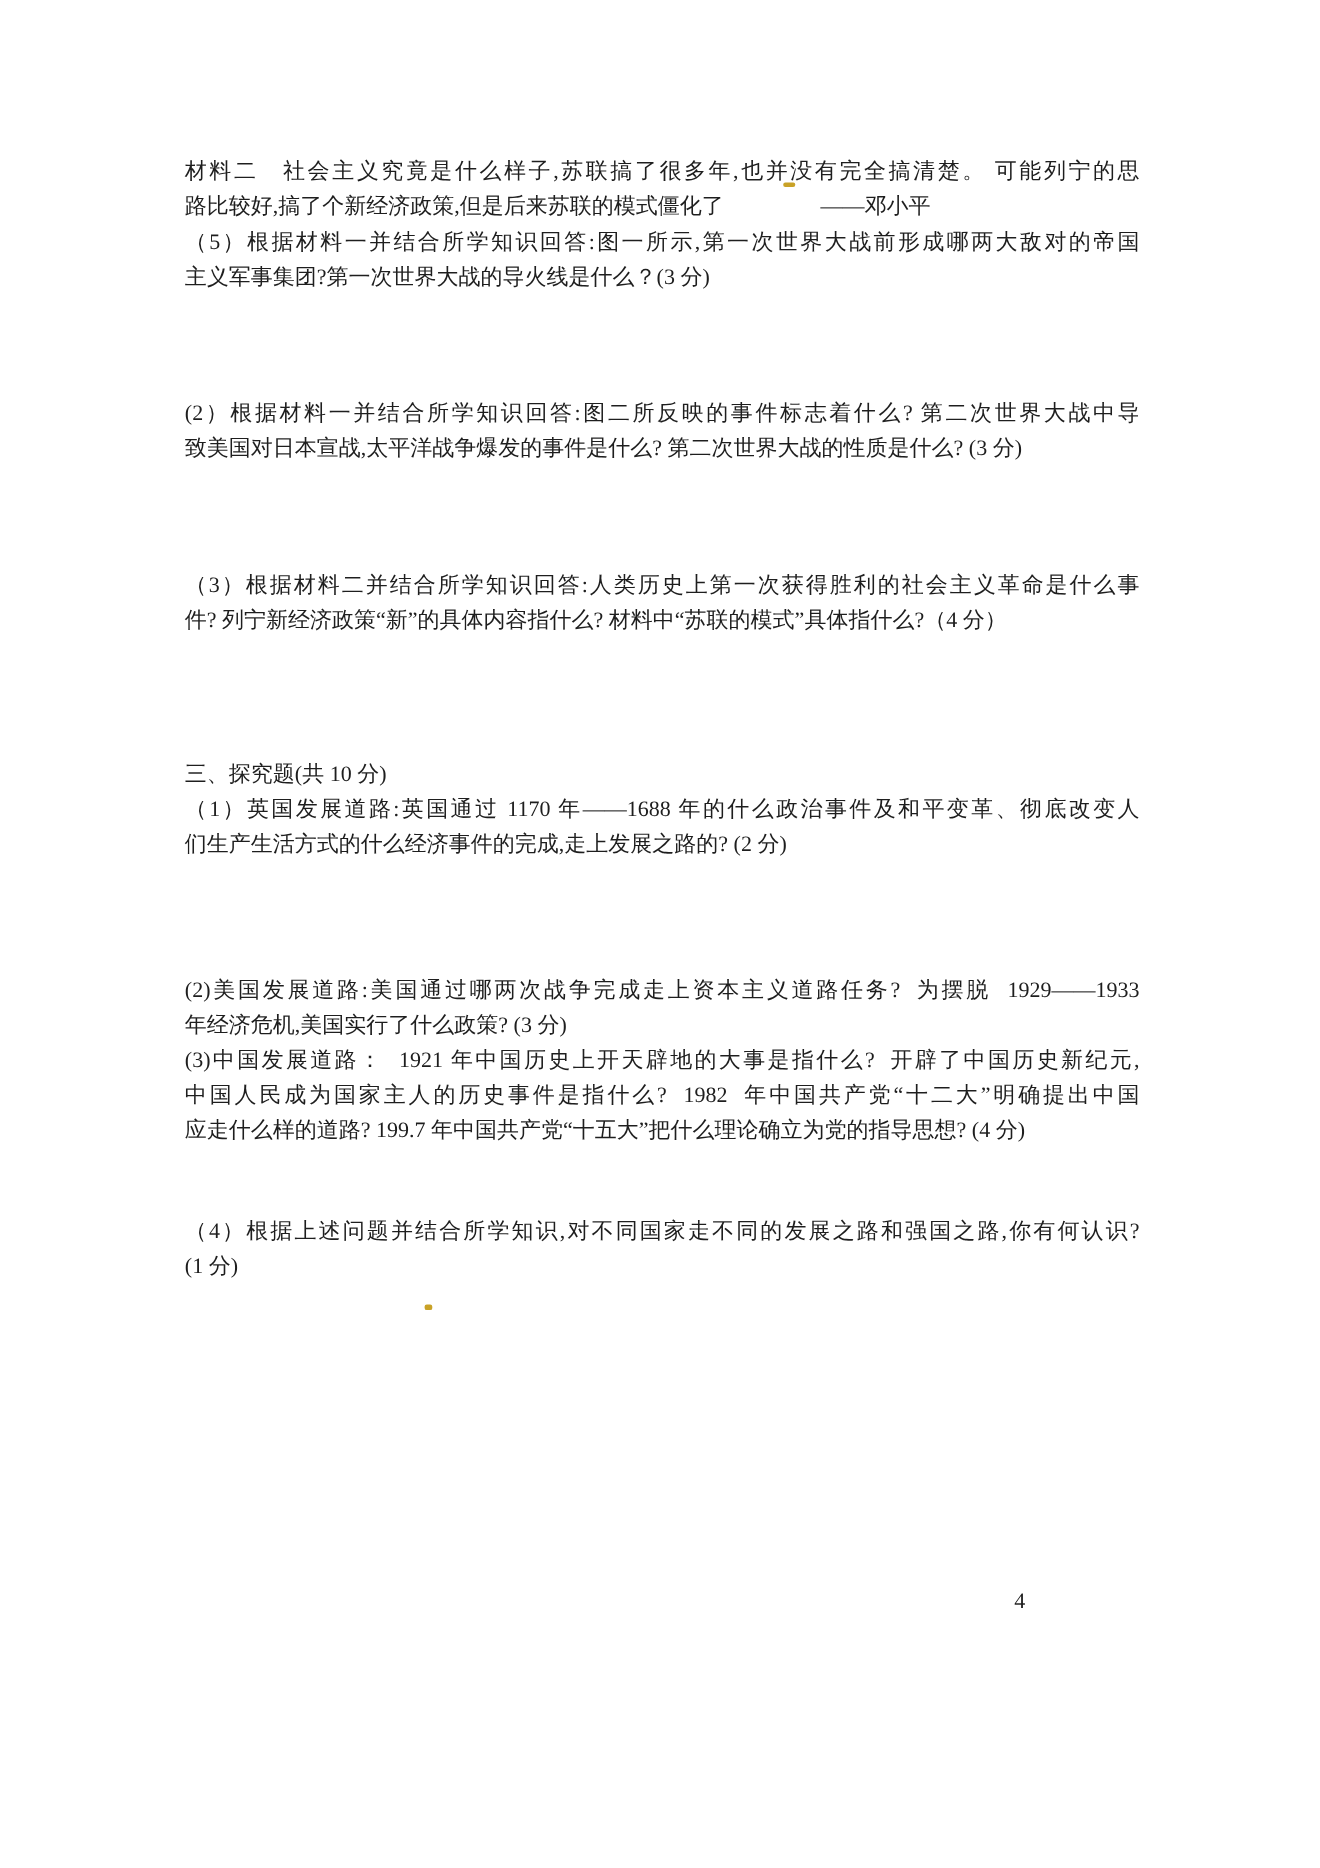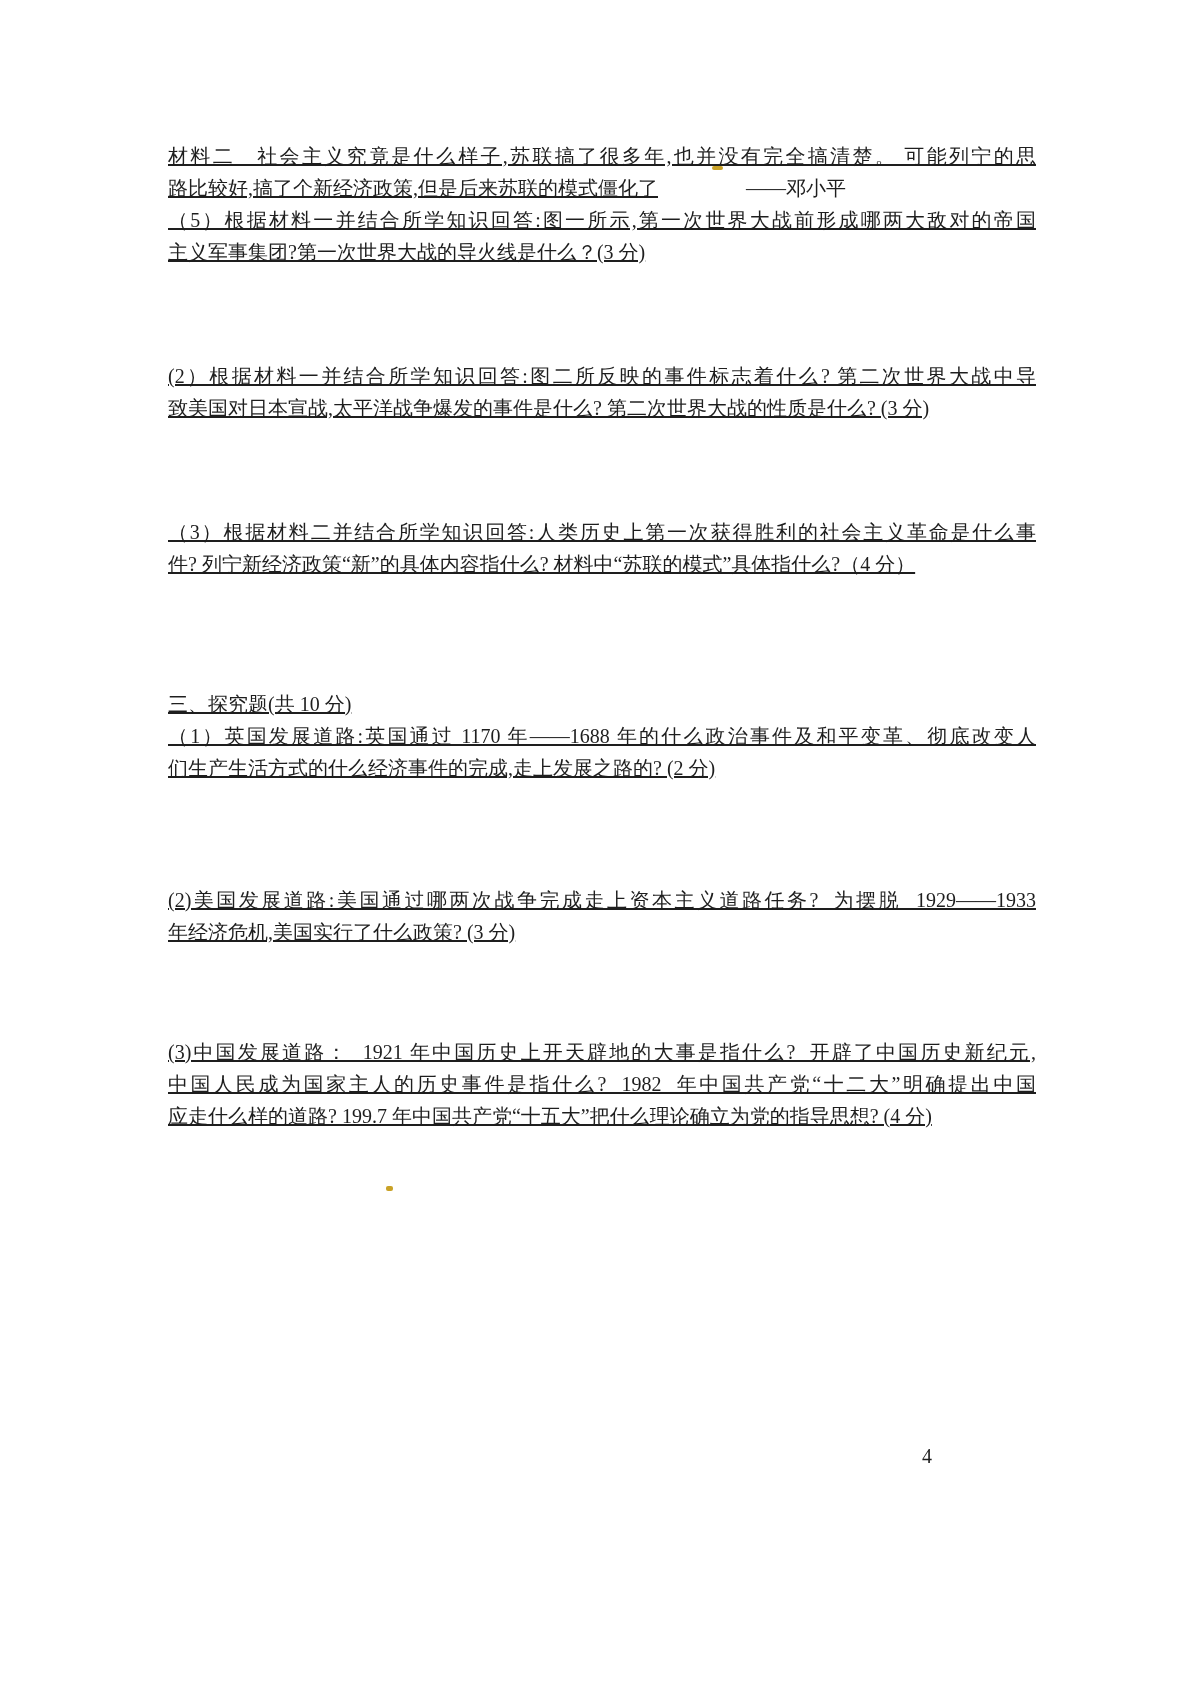--- a/index.html
+++ b/index.html
@@ -21,39 +21,38 @@
     top: 140px;
     width: 868px;
     font-size: 20px;
     line-height: 32px;
   }
   .para { margin: 0; padding: 0; }
   .line {
     display: block;
     min-height: 32px;
     white-space: pre-wrap;
-    text-decoration: underline;
   }
   .line.just {
     text-align: justify;
     text-align-last: justify;
   }
   .line.last {
     text-align: left;
     text-align-last: auto;
   }
   .attribution {
     display: inline-block;
     margin-left: 88px;
   }
   
   .gap-92  { margin-bottom: 92px; }
   .gap-108 { margin-bottom: 108px; margin-top: 48px; }
   .gap-100 { margin-bottom: 100px; }
-  .gap-88  { margin-bottom: 88px; }
+  .gap-88  { }
   .gap-96  { margin-bottom: 59px; }
   .page-number {
     position: absolute;
     left: 922px;
     top: 1442px;
     font-size: 20px;
     line-height: 28px;
     color: #1e1e1e;
   }
   .artifact {
@@ -104,19 +103,23 @@
     <span class="line just">(2)美国发展道路:美国通过哪两次战争完成走上资本主义道路任务?  为摆脱  1929——1933</span>
     <span class="line last">年经济危机,美国实行了什么政策? (3 分)</span>
   </div>
 
   <div class="para gap-96">
     <span class="line just">(3)中国发展道路：  1921 年中国历史上开天辟地的大事是指什么?  开辟了中国历史新纪元,</span>
     <span class="line just">中国人民成为国家主人的历史事件是指什么?  1982  年中国共产党“十二大”明确提出中国</span>
     <span class="line last">应走什么样的道路? 199.7 年中国共产党“十五大”把什么理论确立为党的指导思想? (4 分)</span>
   </div>
 
+  <div class="para">
+    <span class="line just">（4）根据上述问题并结合所学知识,对不同国家走不同的发展之路和强国之路,你有何认识?</span>
+    <span class="line last">(1 分)</span>
+  </div>
 
 </div>
 
 <div class="artifact artifact-1" style="background: rgb(201, 162, 39);"></div>
 <div class="artifact artifact-2" style="background: rgb(201, 162, 39);"></div>
 
 <div class="page-number">4</div>
 
 </body></html>

